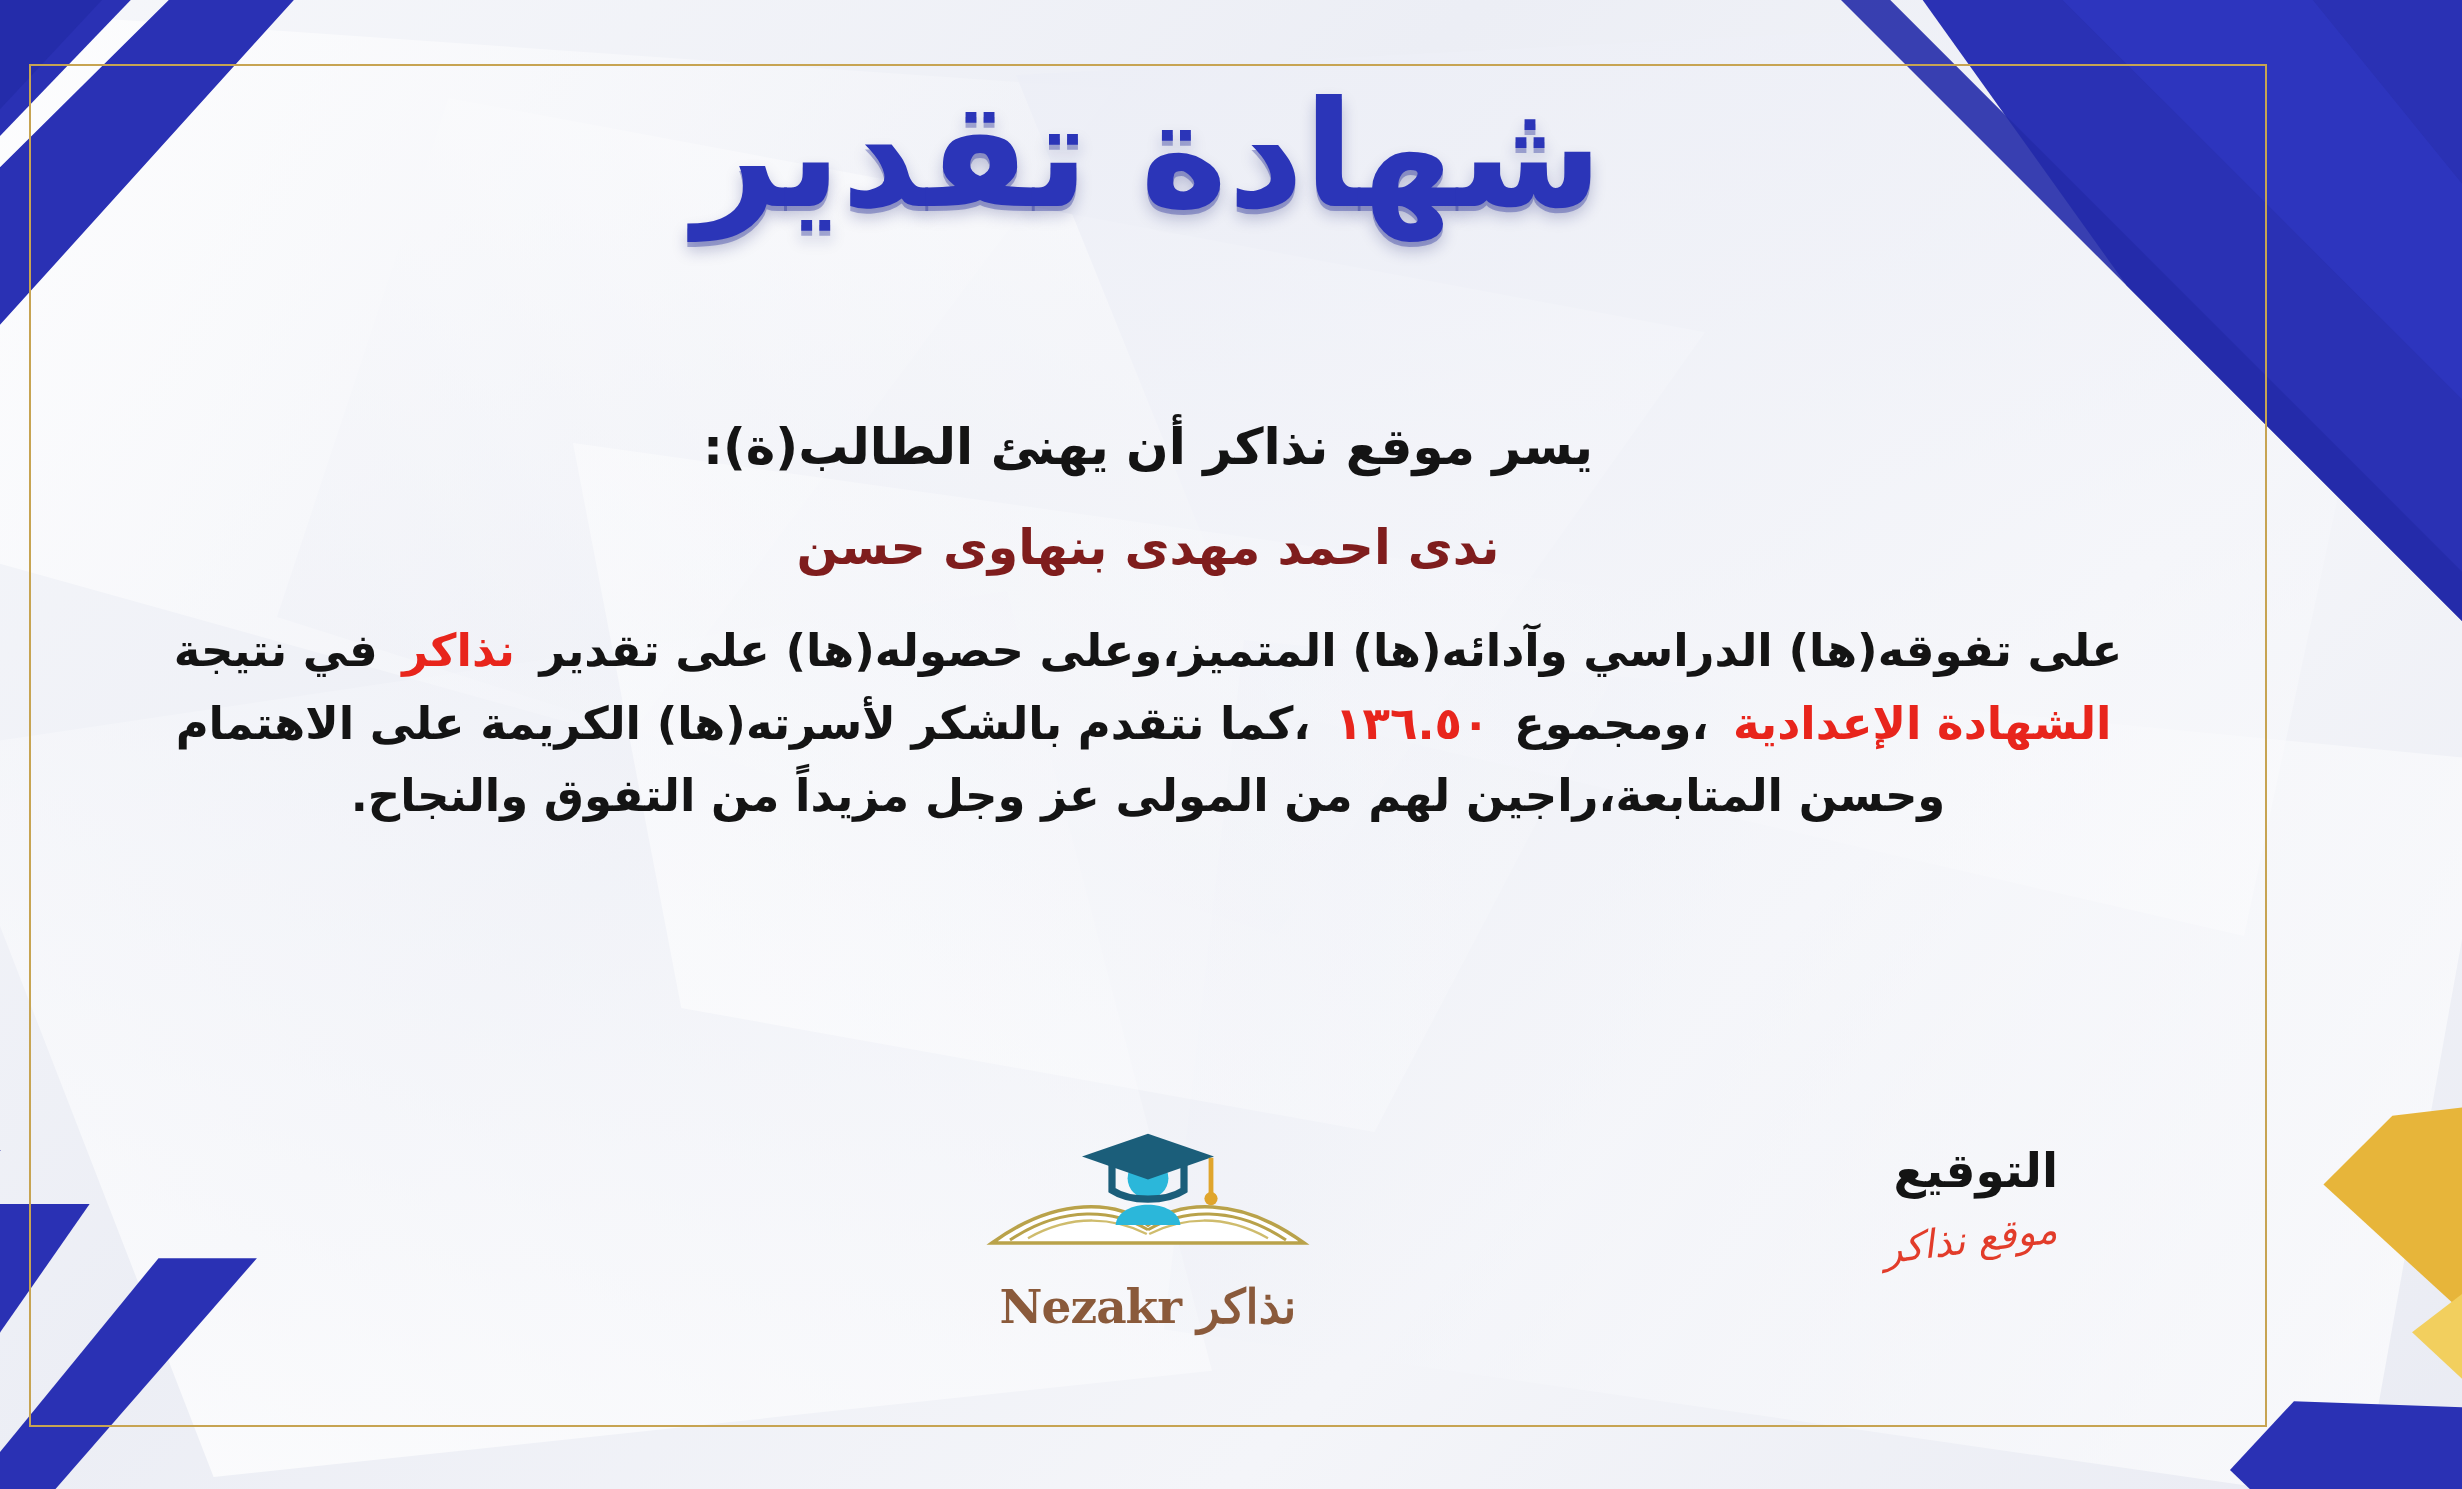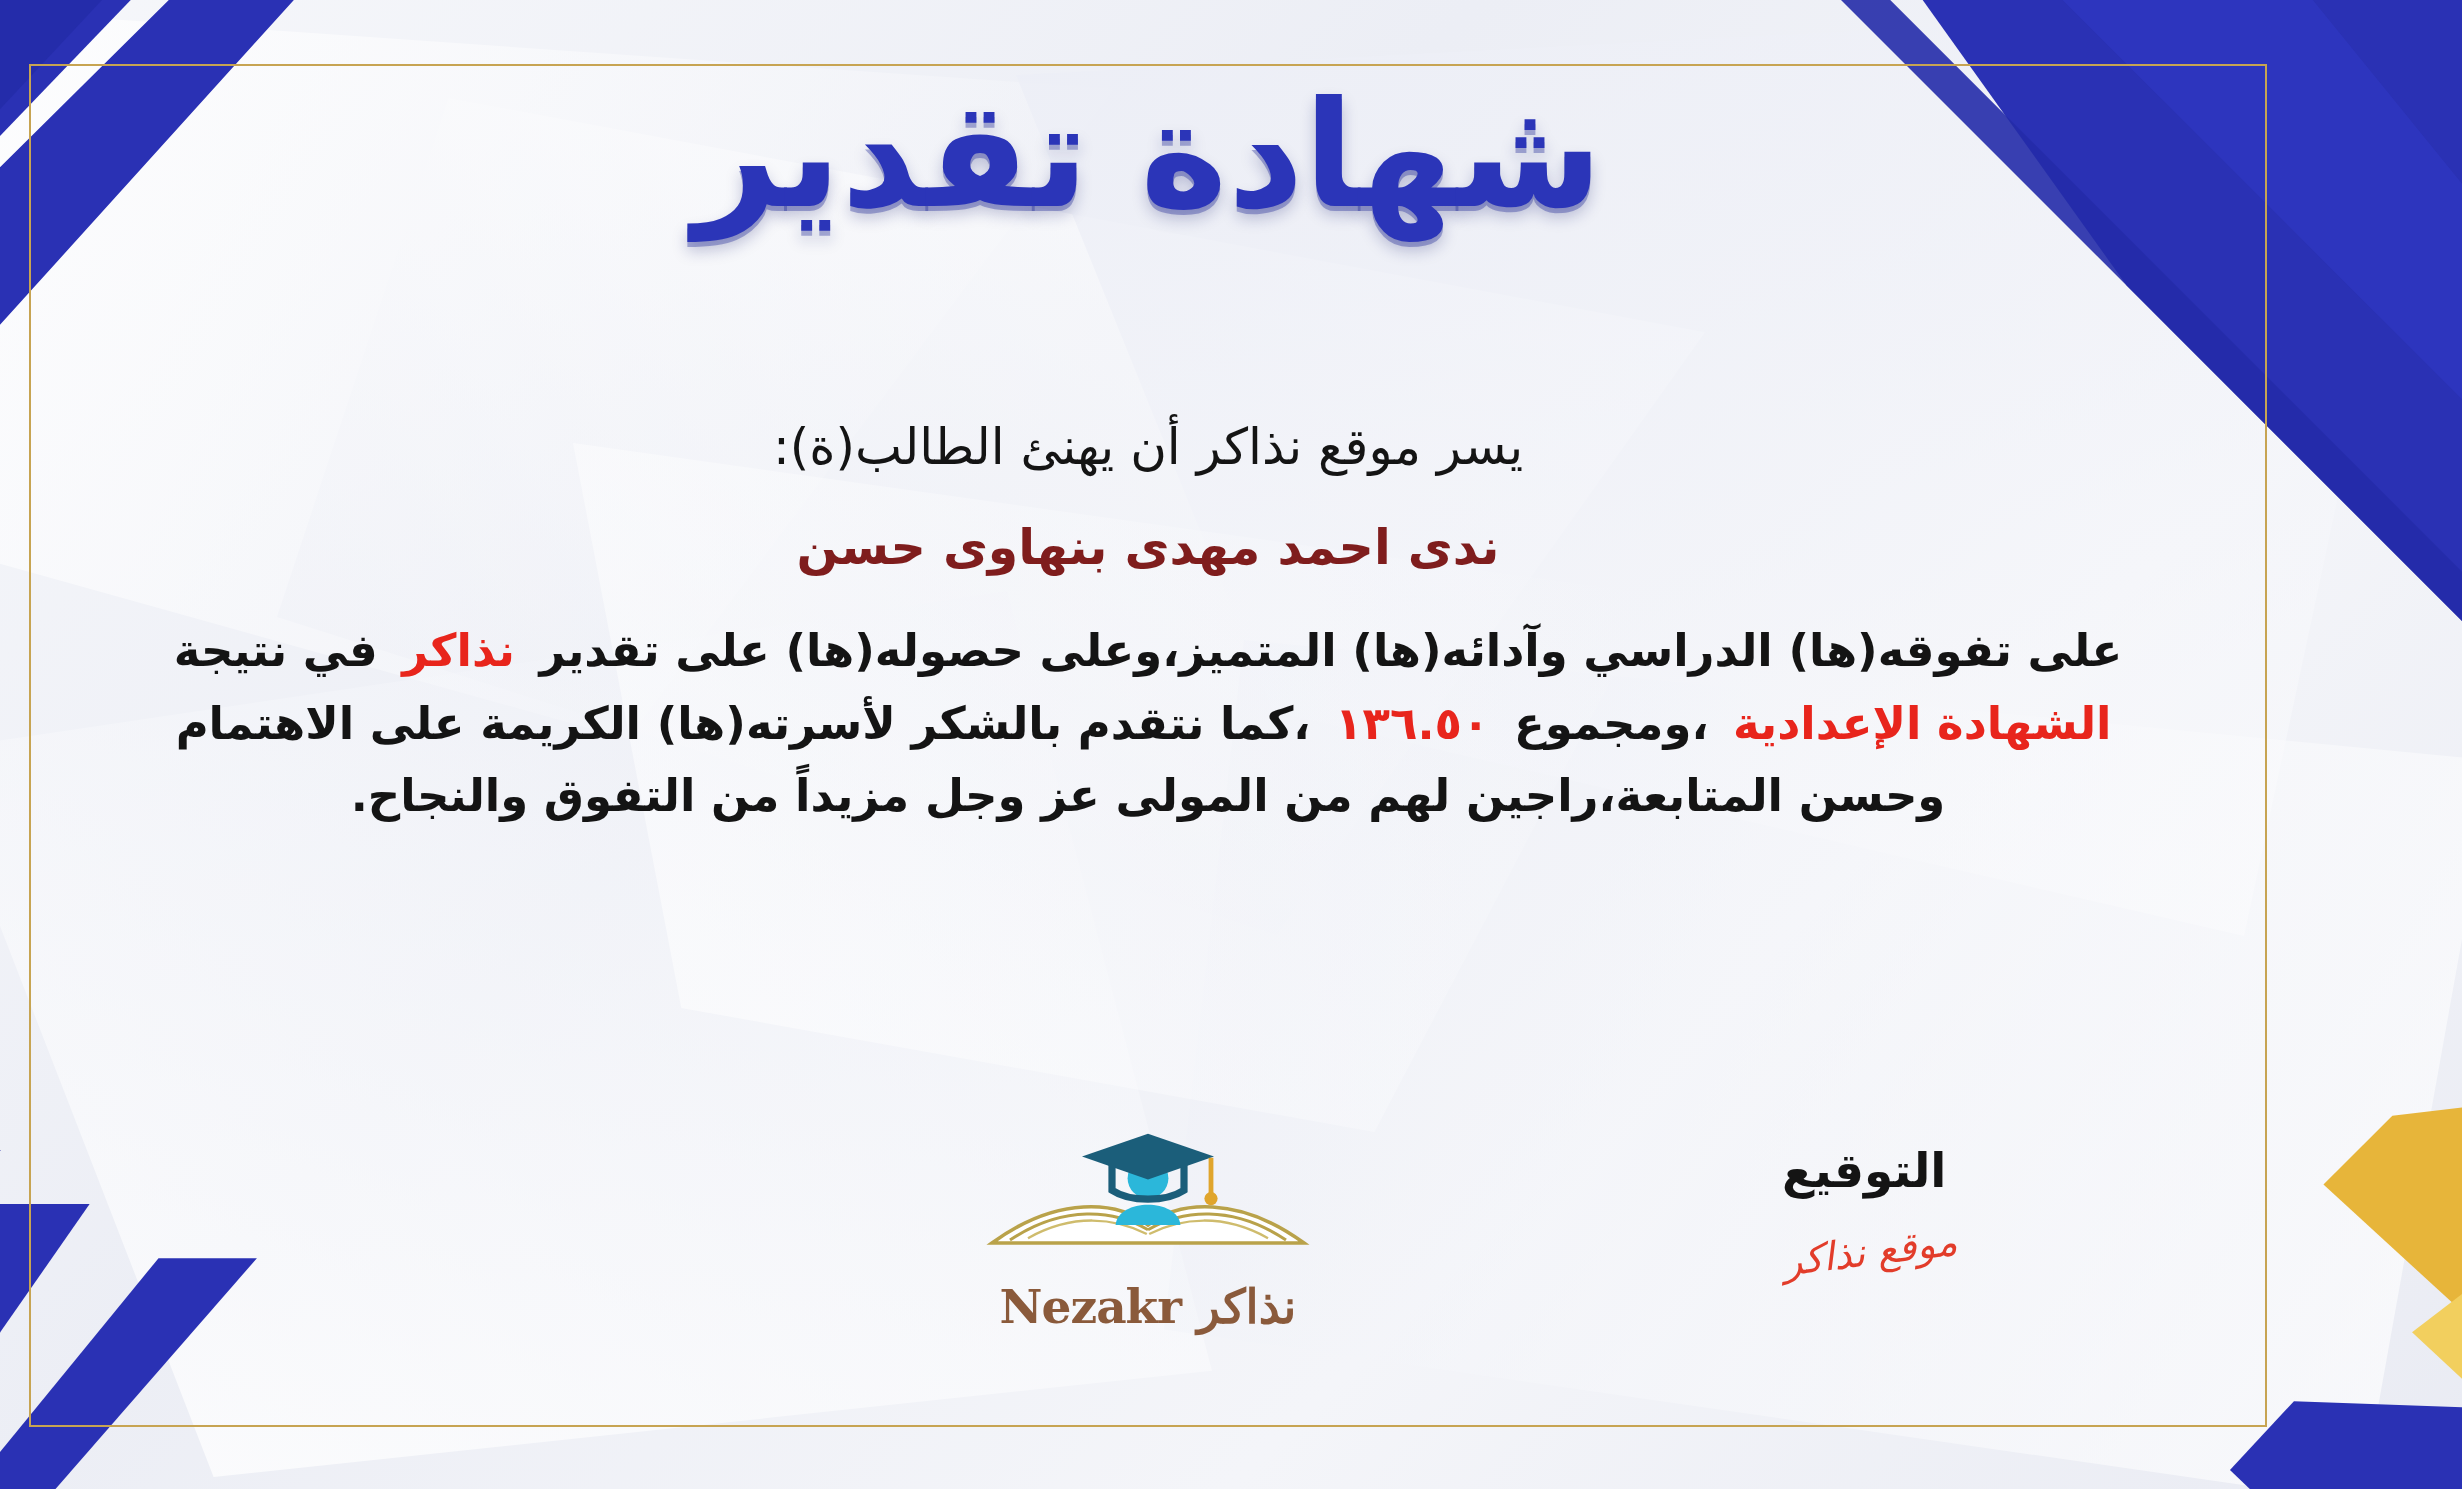--- a/index.html
+++ b/index.html
@@ -122,21 +122,21 @@
     left: 276px;
     right: 276px;
     text-align: center;
     color: #141414;
     font-size: 47px;
     line-height: 1.55;
     font-weight: 600;
   }
   .line-congrats {
     font-size: 50px;
-    font-weight: 400;
+    font-weight: 700;
     margin-bottom: 23.6px;
   }
   .student-name {
     color: #7f1d1d;
     font-size: 49px;
     font-weight: 700;
     margin-bottom: 28.6px;
   }
   .paragraph {
     font-size: 45px;
@@ -148,21 +148,21 @@
     color: #e8251c;
     font-weight: 700;
     padding: 0 8.9px;
   }
 
   
   .signature-area {
     position: absolute;
     right: 404px;
     top: 1143px;
-    text-align: left;
+    text-align: right;
     width: 276px;
   }
   .signature-label {
     font-size: 47px;
     font-weight: 600;
     color: #141414;
   }
   .signature-script {
     margin-top: 24.6px;
     font-size: 39px;

